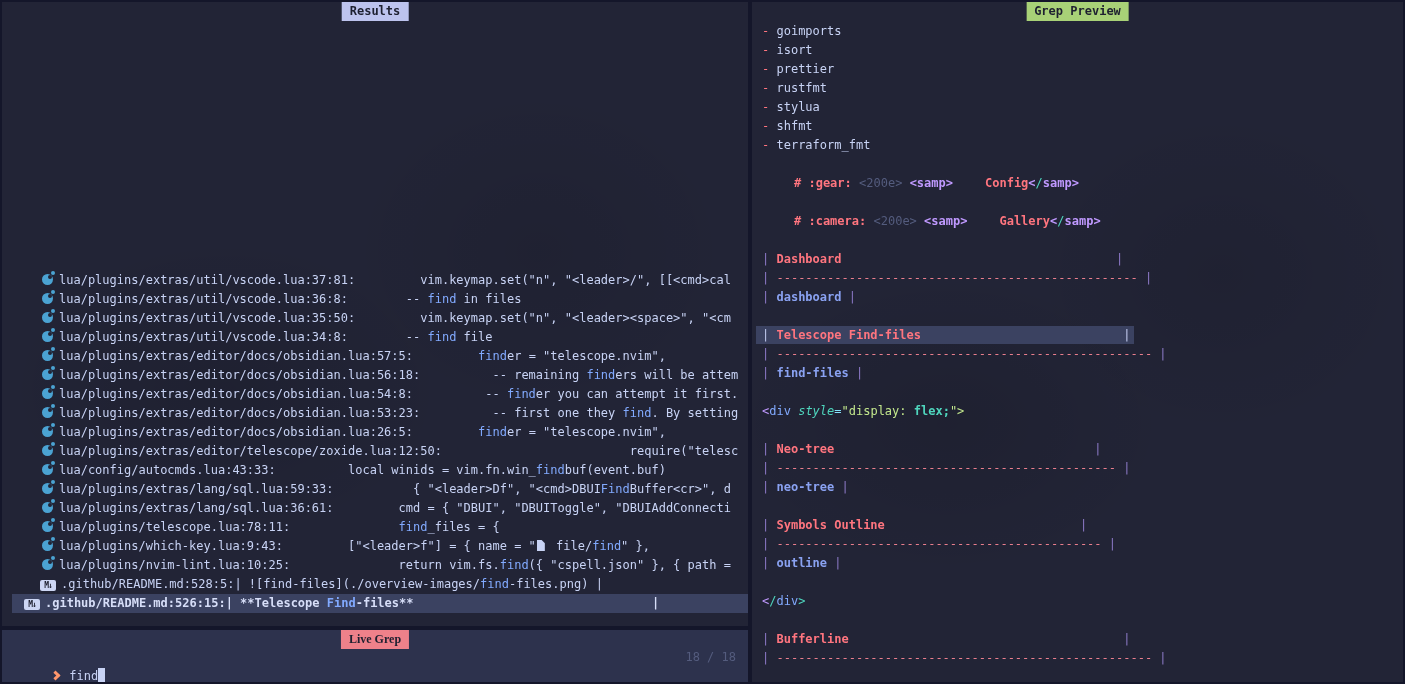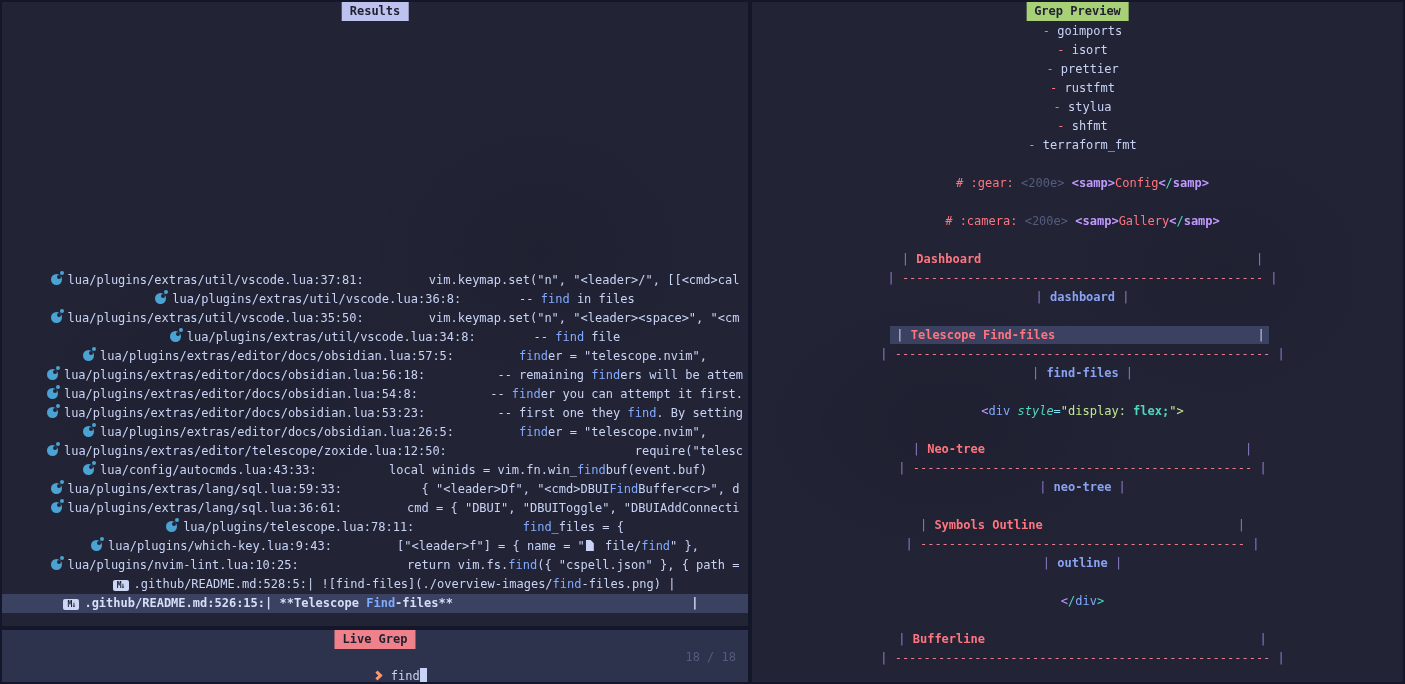--- a/index.html
+++ b/index.html
@@ -3,36 +3,36 @@
 <meta charset="utf-8">
 <style>
   * { margin:0; padding:0; box-sizing:border-box; }
   html,body { width:1405px; height:684px; background:#14162a; overflow:hidden; }
   body { font-family:"DejaVu Sans Mono","Liberation Mono",monospace; font-size:12px; color:#c8d3f5; }
   .screen { position:relative; width:1405px; height:684px; background:#14162a; }
 
   .panel { position:absolute; background:
       radial-gradient(ellipse 320px 220px at 30% 62%, rgba(0,0,0,0.10), transparent 70%),
       radial-gradient(ellipse 280px 240px at 72% 40%, rgba(0,0,0,0.08), transparent 70%),
-      #222436; text-align: center; }
+      #222436; }
   #results-panel { left:2px; top:2px; width:746px; height:624px; overflow:hidden; }
   #preview-panel { left:752px; top:2px; width:651px; height:680px; overflow:hidden; }
   #prompt-panel  { left:2px; top:630px; width:746px; height:52px; background:#2d324d; overflow:visible; }
 
   .badge { position:absolute; top:0; left:50%; transform:translateX(-50%);
            font-weight:bold; padding:1px 8px; height:19px; line-height:17px;
            color:#1e2030; z-index:5; white-space:pre; }
   #results-title { background:#bdc3ee; }
   #preview-title { background:#a8d177; }
-  #prompt-title  { background:#ee818a; top:0; }
+  #prompt-title  { background:#ee818a; top:0;font-family:Liberation Serif, serif; }
 
   
   #rows { position:absolute; left:0; right:0; bottom:13px; }
   .rrow { position:relative; height:19px; line-height:19px; white-space:pre; overflow:hidden; padding-left:38px; }
-  .rrow.sel { background:#3b4261; padding-left:12px; color:#d7def8; font-weight:bold; }
+  .rrow.sel { background:#3b4261; margin-left:10px; padding-left:12px; color:#d7def8; font-weight:bold; }
 
   .icon-lua { display:inline-block; position:relative; width:11px; height:11px; border-radius:50%;
               background:#4ba3d3; margin:0 6px 0 2px; vertical-align:-1px; }
   .icon-lua::before { content:""; position:absolute; width:4px; height:4px; border-radius:50%;
               background:#4ba3d3; top:-3px; right:-2px; }
   .icon-lua::after { content:""; position:absolute; width:4px; height:4px; border-radius:50%;
               background:#222436; top:1px; right:1px; }
   .icon-md  { display:inline-block; width:16px; height:11px; background:#cdd6f4; border-radius:2px;
               color:#1e2030; font-size:8px; font-weight:bold; line-height:11px; text-align:center;
               margin-right:5px; vertical-align:0px; letter-spacing:-1px; }
@@ -46,21 +46,21 @@
   .sel .m { color:#82aaff; }
   .hdr  { color:#ff757f; font-weight:bold; }
   .dash { color:#ea7e8d; }
   .rdash{ color:#ff757f; }
   .pipe { color:#8d7ac8; }
   .wpipe{ color:#c3cbf0; }
   .cell { color:#8aa2f2; font-weight:bold; }
   .fg   { color:#c8d3f5; }
   .gray { color:#545c7e; }
   .samp { color:#c099ff; font-weight:bold; }
-  .hred { color:#ff757f; font-weight:normal; }
+  .hred { color:#ff757f; font-weight:bold;margin-left:32px; }
   .slash{ color:#4fd6be; }
   .tag  { color:#82aaff; }
   .ab   { color:#c099ff; }
   .attr { color:#4fd6be; font-style:italic; }
   .str  { color:#c3e88d; }
   .cssv { color:#4fd6be;font-weight:bold; }
   .eq   { color:#86e1fc; }
 
   
   #plines { position:absolute; top:20px; left:0; right:0; }

